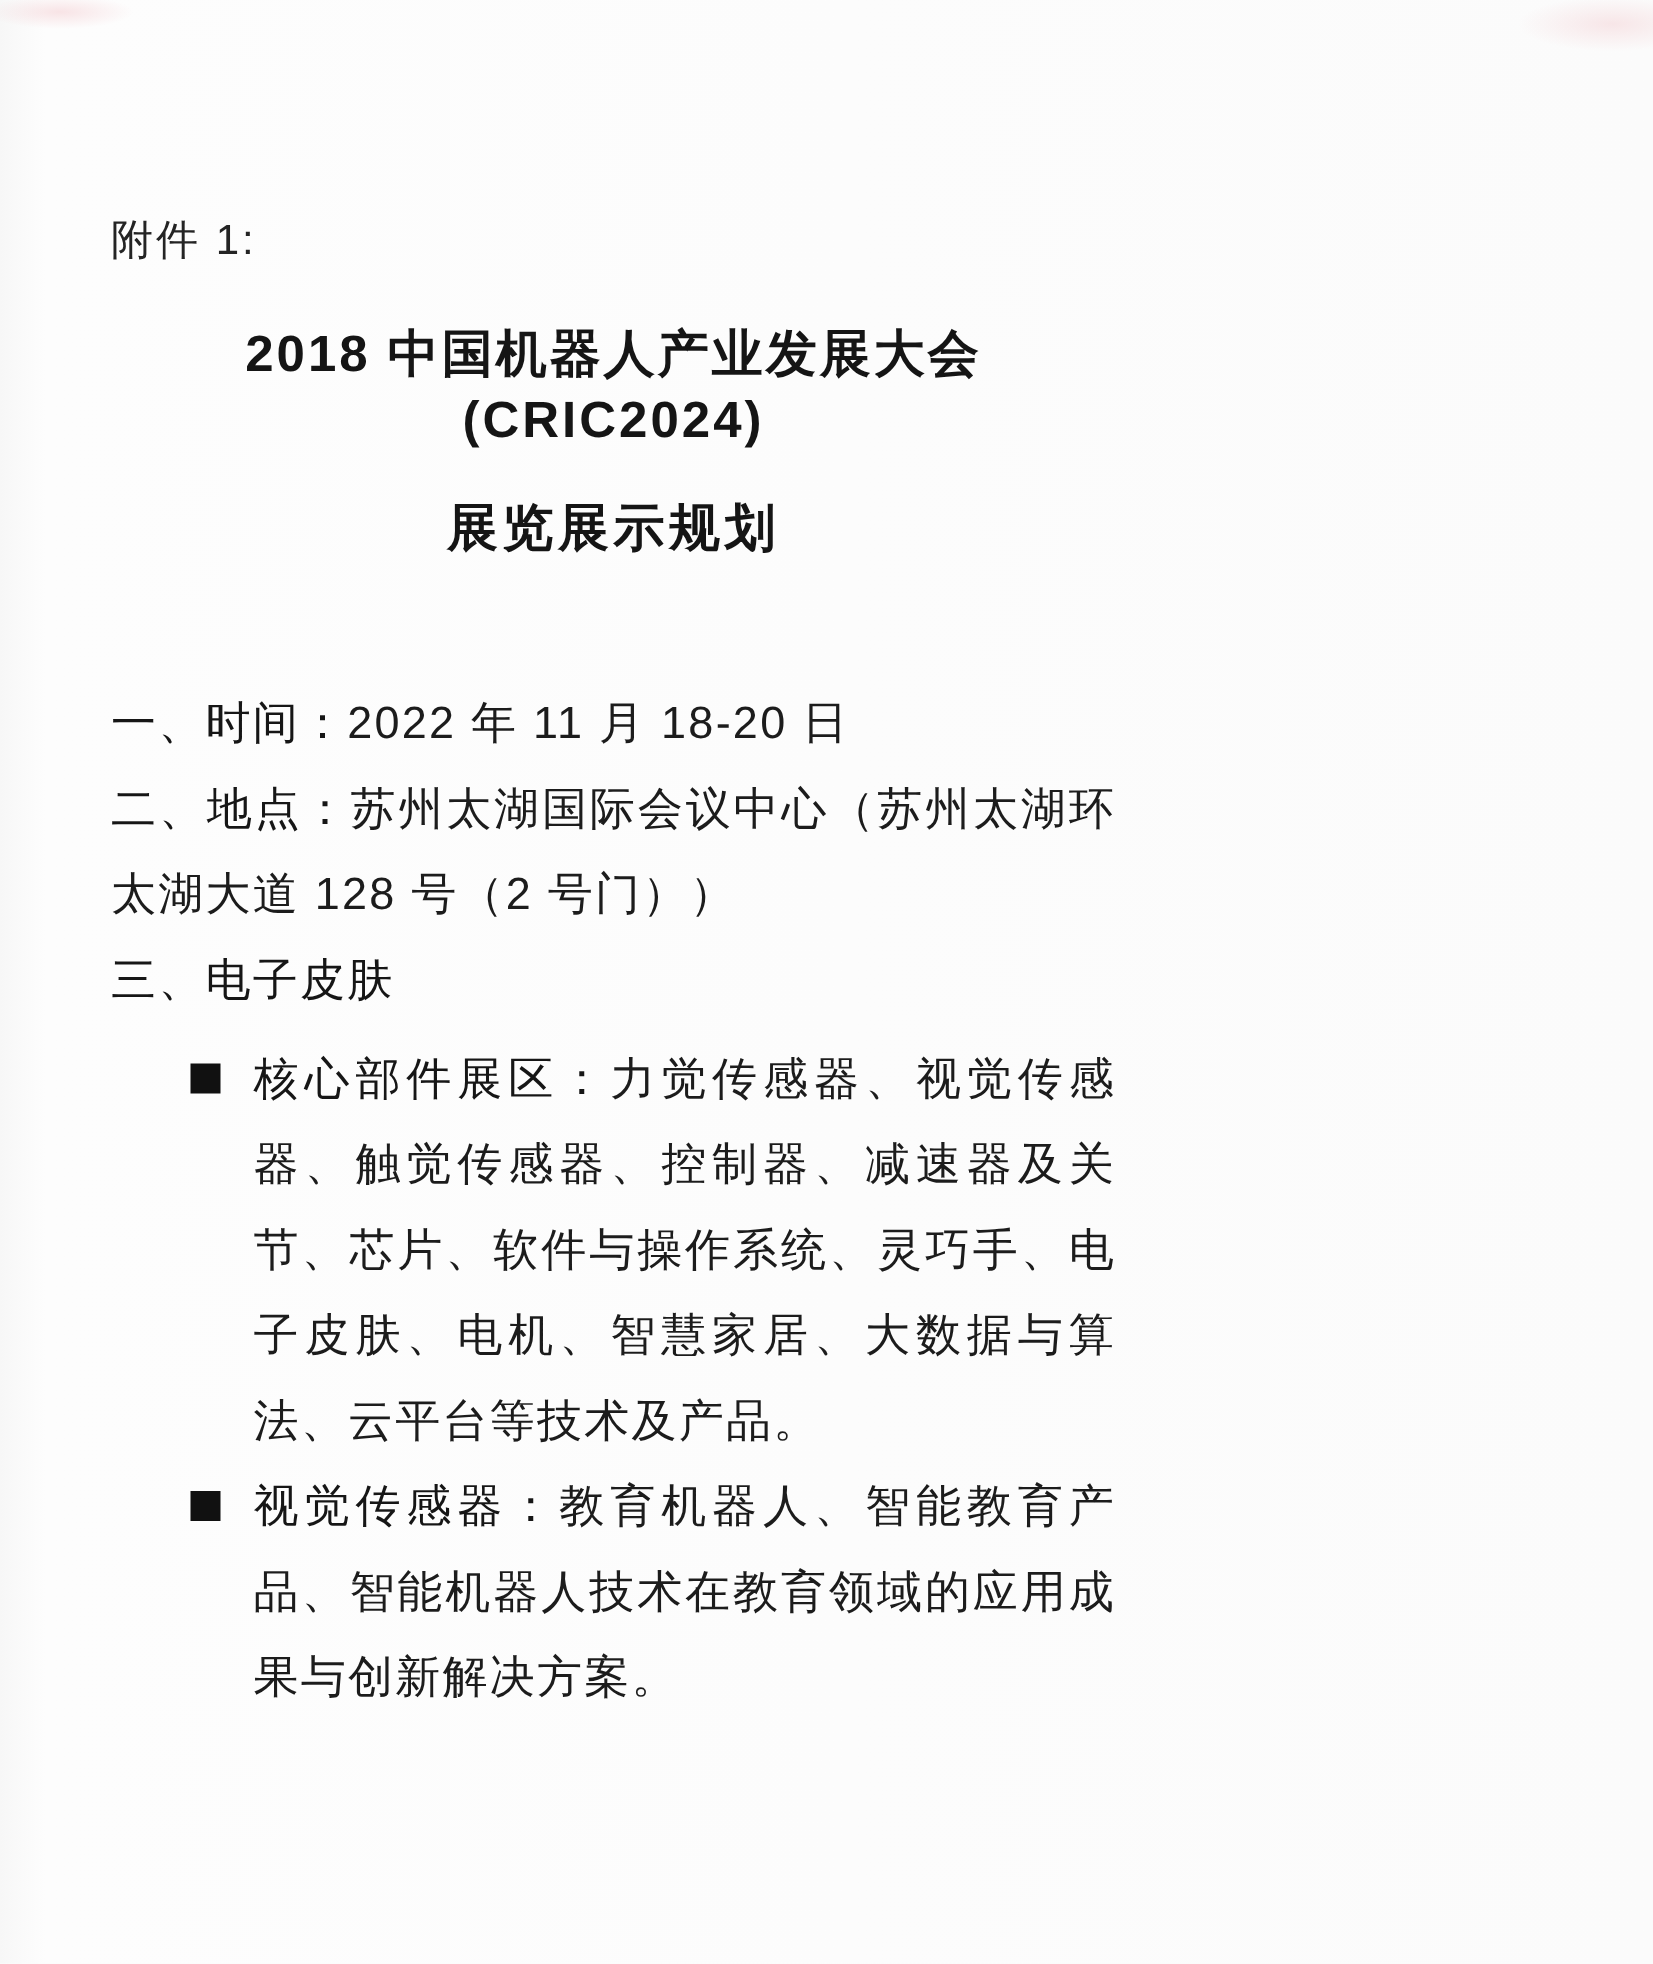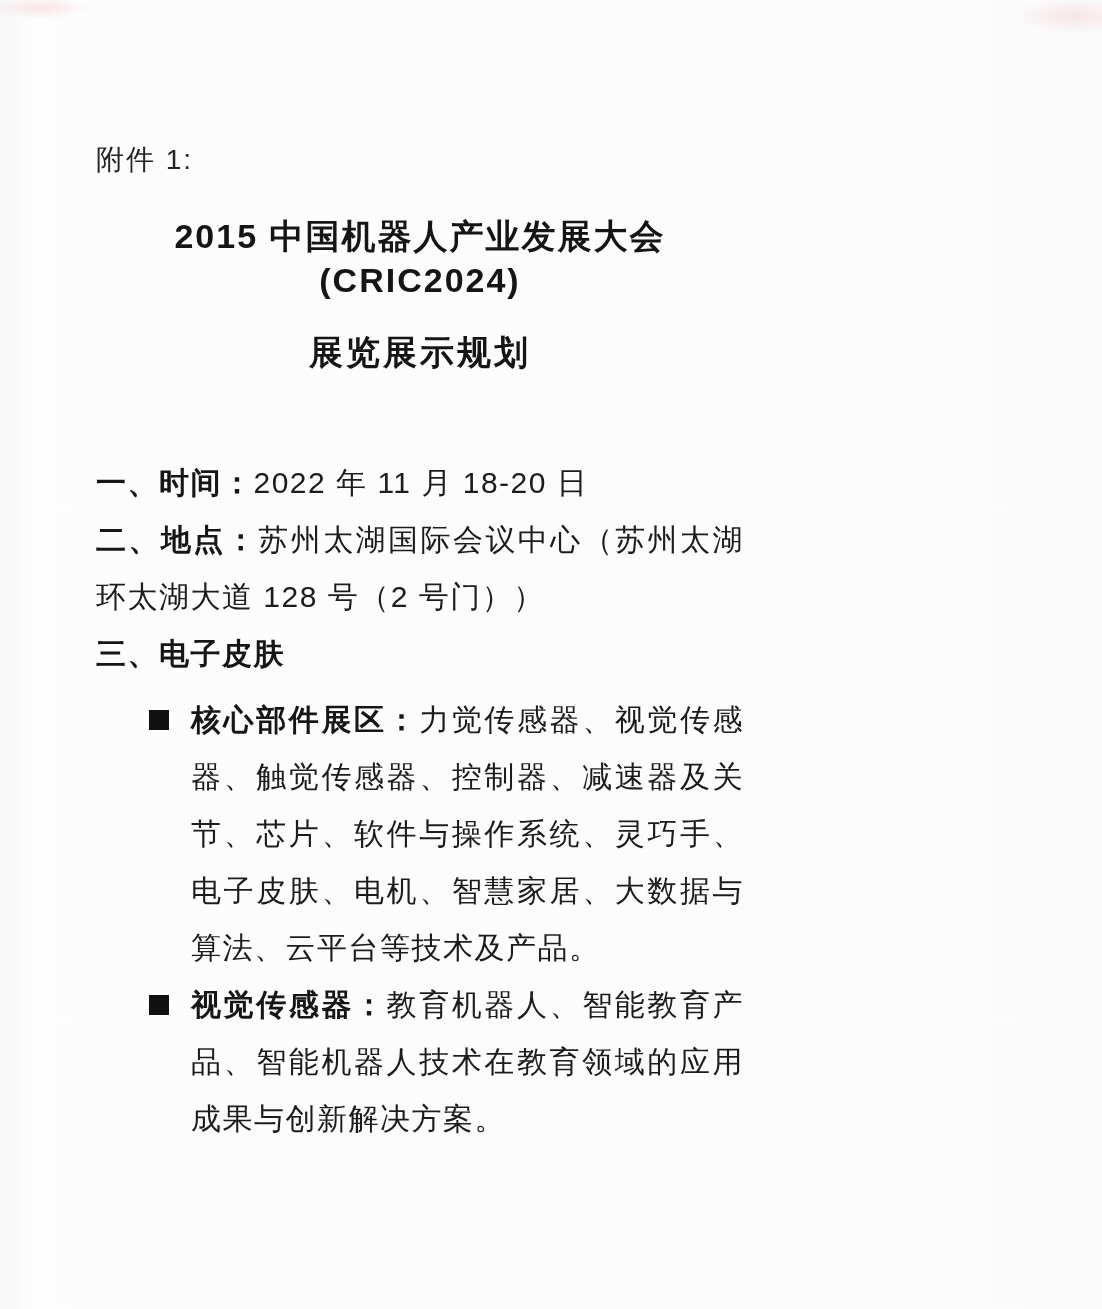--- a/index.html
+++ b/index.html
@@ -17,21 +17,21 @@
       radial-gradient(70px 16px at 40px 8px, rgba(236,168,175,0.30), rgba(236,168,175,0) 70%),
       radial-gradient(90px 26px at 1075px 16px, rgba(236,168,175,0.26), rgba(236,168,175,0) 70%),
       linear-gradient(90deg, #f7f7f7 0px, #fdfdfd 30px, #fbfbfb 100%),
       #fbfbfb;
   }
   .page {
     position: relative;
     width: 916px;
     height: 1309px;
     box-sizing: border-box;
-    padding: 140px 172px 0 96px;
+    padding: 140px 172px 0 74px;
   }
   .attachment {
     font-size: 28px;
     line-height: 40px;
     letter-spacing: 2px;
     color: #242424;
   }
   .title-block {
     margin-top: 34px;
     text-align: center;
@@ -55,21 +55,21 @@
     margin-top: 80px;
     font-size: 30px;
     line-height: 57px;
     letter-spacing: 1.5px;
   }
   .sec-line {
     margin: 0;
     text-align: justify;
   }
   .b {
-    font-weight: 700;
+    font-weight: 400;
     color: #161616;
   }
   .bullets {
     margin-top: 9px;
   }
   .bullet {
     display: flex;
     align-items: flex-start;
     margin: 0;
   }
@@ -92,21 +92,21 @@
   }
 </style>
 </head>
 <body>
 
 <div class="page">
 
   <div class="attachment">附件 1:</div>
 
   <div class="title-block">
-    <div class="title-line1">2015 中国机器人产业发展大会 (CRIC2024)</div>
+    <div class="title-line1">2018 中国机器人产业发展大会 (CRIC2024)</div>
     <div class="title-line2">展览展示规划</div>
   </div>
 
   <div class="doc-body">
 
     <p class="sec-line">
       <span class="b">一、时间：</span><span>2022 年 11 月 18-20 日</span>
     </p>
 
     <p class="sec-line">

